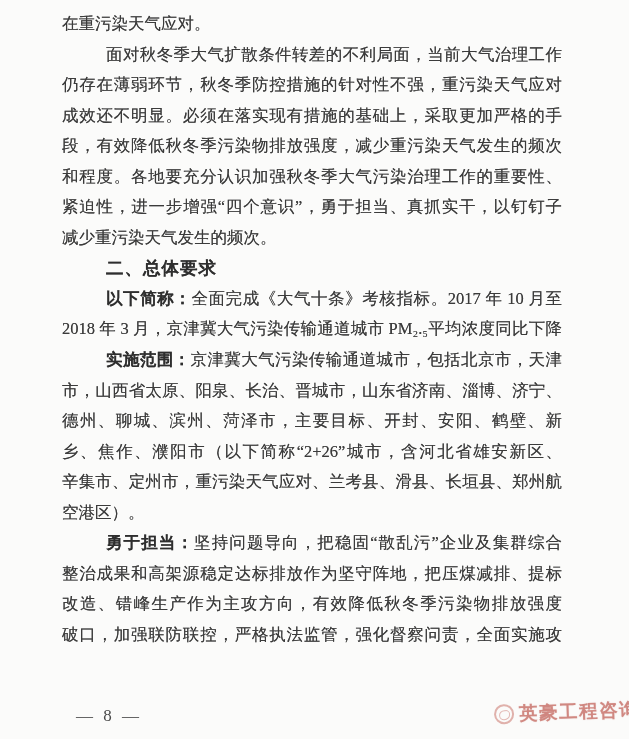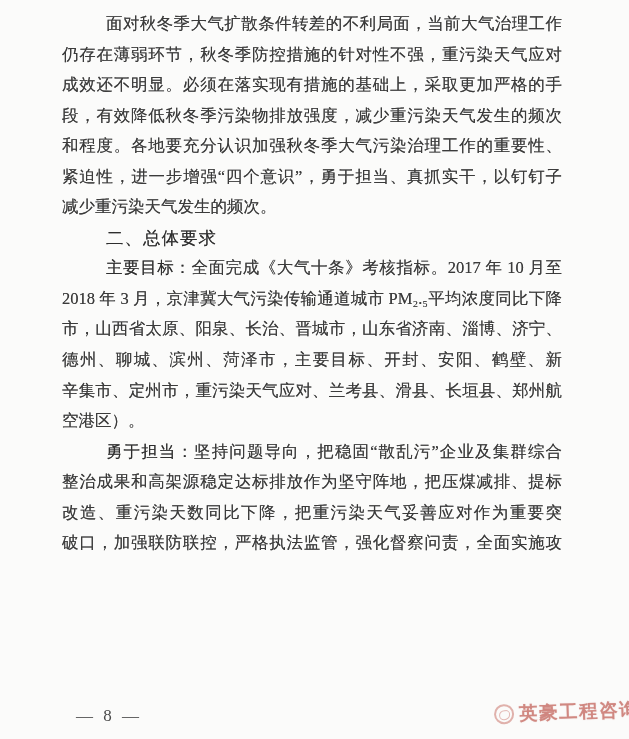--- a/index.html
+++ b/index.html
@@ -21,21 +21,21 @@
     line-height: 30.55px;
     font-size: 16.5px;
     text-shadow: 0 0 0.6px rgba(70,70,70,0.75);
   }
   .fill {
     text-align: justify;
     text-align-last: justify;
     text-justify: inter-character;
   }
   .indent { padding-left: 44px; }
-  .lead { font-weight: normal; color: #2e2e2e; }
+  .lead { font-weight: bold; color: #2e2e2e; }
   .heading .lead { font-size: 17.5px; letter-spacing: 1px; }
   .footer {
     position: absolute;
     left: 76px; top: 706px;
     font-size: 17px;
     letter-spacing: 3px;
     color: #4a4a4a;
   }
   .watermark {
     position: absolute;
@@ -68,37 +68,40 @@
     font-weight: bold;
     letter-spacing: 1.5px;
     white-space: nowrap;
     text-shadow: 0 0 1px rgba(190, 86, 76, 0.35);
   }
 </style>
 </head>
 <body>
 
 <div class="doc">
+  <div class="line"><span class="lead"></span><span>在重污染天气应对。</span></div>
   <div class="line fill indent"><span class="lead"></span><span>面对秋冬季大气扩散条件转差的不利局面，当前大气治理工作</span></div>
   <div class="line fill"><span class="lead"></span><span>仍存在薄弱环节，秋冬季防控措施的针对性不强，重污染天气应对</span></div>
   <div class="line fill"><span class="lead"></span><span>成效还不明显。必须在落实现有措施的基础上，采取更加严格的手</span></div>
   <div class="line fill"><span class="lead"></span><span>段，有效降低秋冬季污染物排放强度，减少重污染天气发生的频次</span></div>
   <div class="line fill"><span class="lead"></span><span>和程度。各地要充分认识加强秋冬季大气污染治理工作的重要性、</span></div>
   <div class="line fill"><span class="lead"></span><span>紧迫性，进一步增强“四个意识”，勇于担当、真抓实干，以钉钉子</span></div>
   <div class="line"><span class="lead"></span><span>减少重污染天气发生的频次。</span></div>
   <div class="line indent heading"><span class="lead">二、总体要求</span><span></span></div>
-  <div class="line fill indent"><span class="lead">主要目标：</span><span>全面完成《大气十条》考核指标。2017 年 10 月至</span></div>
+  <div class="line fill indent"><span class="lead">以下简称：</span><span>全面完成《大气十条》考核指标。2017 年 10 月至</span></div>
   <div class="line fill"><span class="lead"></span><span>2018 年 3 月，京津冀大气污染传输通道城市 PM₂.₅平均浓度同比下降</span></div>
+  <div class="line fill indent"><span class="lead">实施范围：</span><span>京津冀大气污染传输通道城市，包括北京市，天津</span></div>
   <div class="line fill"><span class="lead"></span><span>市，山西省太原、阳泉、长治、晋城市，山东省济南、淄博、济宁、</span></div>
   <div class="line fill"><span class="lead"></span><span>德州、聊城、滨州、菏泽市，主要目标、开封、安阳、鹤壁、新</span></div>
+  <div class="line fill"><span class="lead"></span><span>乡、焦作、濮阳市（以下简称“2+26”城市，含河北省雄安新区、</span></div>
   <div class="line fill"><span class="lead"></span><span>辛集市、定州市，重污染天气应对、兰考县、滑县、长垣县、郑州航</span></div>
   <div class="line"><span class="lead"></span><span>空港区）。</span></div>
   <div class="line fill indent"><span class="lead">勇于担当：</span><span>坚持问题导向，把稳固“散乱污”企业及集群综合</span></div>
   <div class="line fill"><span class="lead"></span><span>整治成果和高架源稳定达标排放作为坚守阵地，把压煤减排、提标</span></div>
-  <div class="line fill"><span class="lead"></span><span>改造、重污染天数同比下降，把重污染天气妥善应对作为重要突</span></div>
+  <div class="line fill"><span class="lead"></span><span>改造、错峰生产作为主攻方向，有效降低秋冬季污染物排放强度</span></div>
   <div class="line fill"><span class="lead"></span><span>破口，加强联防联控，严格执法监管，强化督察问责，全面实施攻</span></div>
 </div>
 
 <div class="footer">
   <span>— 8 —</span>
 </div>
 
 <div class="watermark">
   <span class="wm-logo"></span>
   <span class="wm-text">英豪工程咨询</span>

